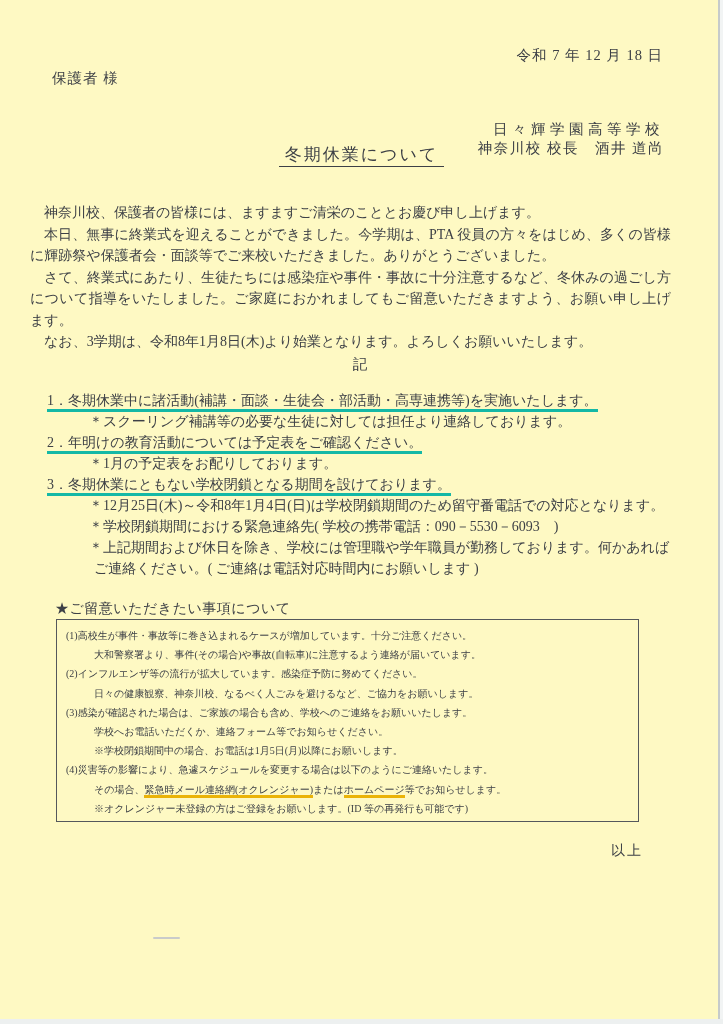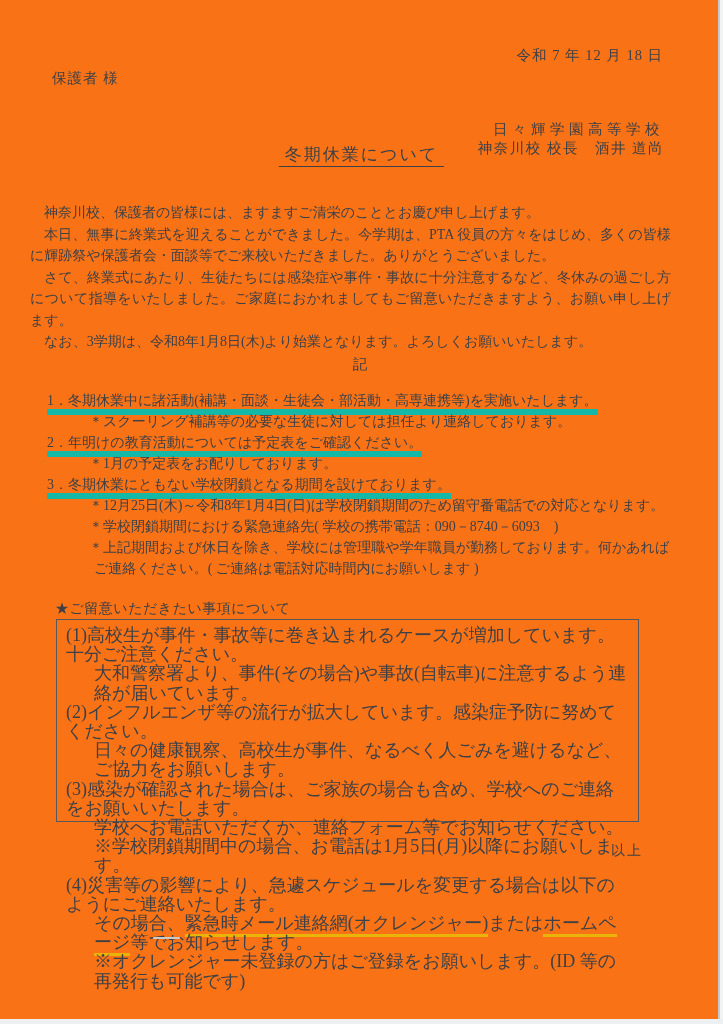--- a/index.html
+++ b/index.html
@@ -3,21 +3,21 @@
 <meta charset="utf-8">
 <style>
   html,body{margin:0;padding:0;}
   body{
     width:723px;height:1024px;
     font-family:"Liberation Serif","DejaVu Serif",serif;
     background:#e9ecec;
   }
   .page{
     position:relative;width:723px;height:1024px;overflow:hidden;
-    background:#f97316;color:#3d4046;
+    background:#fef9c3;color:#3d4046;
   }
   .date-line{
     position:absolute;top:46px;right:60px;
     font-size:14.5px;letter-spacing:1px;white-space:nowrap;
   }
   .recipient{
     position:absolute;top:69px;left:52px;
     font-size:14.5px;letter-spacing:1px;white-space:nowrap;text-align:center;
   }
   .sender{
@@ -38,31 +38,31 @@
   .intro p{margin:0;text-indent:1em;}
   .record-mark{
     position:absolute;top:355px;left:0;width:100%;text-align:center;
     font-size:14.5px;letter-spacing:3px;
   }
   .num-list{
     position:absolute;top:390px;left:47px;width:628px;
     font-size:14px;line-height:21px;
   }
   .num-list .heading{margin:0;}
-  .num-list .heading span{border-bottom:6px solid #14b8a6;padding-bottom:1px;}
+  .num-list .heading span{border-bottom:3px solid #14b8a6;padding-bottom:1px;}
   .num-list .note{margin:0 0 0 42px;padding-left:5px;text-indent:-5px;}
   .notice-heading{
     position:absolute;top:600px;left:55px;
     font-size:14px;letter-spacing:0.5px;
   }
   .notice-box{
     position:absolute;left:56px;top:619px;width:563px;height:195px;
     border:1.5px solid #55585c;
     padding:6px 9px 0 9px;
-    font-size:18px;line-height:19.2px;
+    font-size:10px;line-height:19.2px;
   }
   .notice-box p{margin:0;}
   .notice-box .sub{margin-left:28px;}
   .notice-box .u{border-bottom:3px solid #eab308;padding-bottom:0.5px;}
   .closing{
     position:absolute;top:842px;right:80px;
     font-size:14px;letter-spacing:2px;
   }
   
   .scan-edge-right{
@@ -109,31 +109,31 @@
 
   <div class="record-mark">記</div>
 
   <div class="num-list">
     <p class="heading"><span>1．冬期休業中に諸活動(補講・面談・生徒会・部活動・高専連携等)を実施いたします。</span></p>
     <p class="note">＊スクーリング補講等の必要な生徒に対しては担任より連絡しております。</p>
     <p class="heading"><span>2．年明けの教育活動については予定表をご確認ください。</span></p>
     <p class="note">＊1月の予定表をお配りしております。</p>
     <p class="heading"><span>3．冬期休業にともない学校閉鎖となる期間を設けております。</span></p>
     <p class="note">＊12月25日(木)～令和8年1月4日(日)は学校閉鎖期間のため留守番電話での対応となります。</p>
-    <p class="note">＊学校閉鎖期間における緊急連絡先( 学校の携帯電話：090－8740－6093　)</p>
+    <p class="note">＊学校閉鎖期間における緊急連絡先( 学校の携帯電話：090－5530－6093　)</p>
     <p class="note">＊上記期間および休日を除き、学校には管理職や学年職員が勤務しております。何かあればご連絡ください。( ご連絡は電話対応時間内にお願いします )</p>
   </div>
 
   <div class="notice-heading">★ご留意いただきたい事項について</div>
 
   <div class="notice-box">
     <p>(1)高校生が事件・事故等に巻き込まれるケースが増加しています。十分ご注意ください。</p>
     <p class="sub">大和警察署より、事件(その場合)や事故(自転車)に注意するよう連絡が届いています。</p>
     <p>(2)インフルエンザ等の流行が拡大しています。感染症予防に努めてください。</p>
-    <p class="sub">日々の健康観察、高校生が事件、なるべく人ごみを避けるなど、ご協力をお願いします。</p>
+    <p class="sub">日々の健康観察、神奈川校、なるべく人ごみを避けるなど、ご協力をお願いします。</p>
     <p>(3)感染が確認された場合は、ご家族の場合も含め、学校へのご連絡をお願いいたします。</p>
     <p class="sub">学校へお電話いただくか、連絡フォーム等でお知らせください。</p>
     <p class="sub">※学校閉鎖期間中の場合、お電話は1月5日(月)以降にお願いします。</p>
     <p>(4)災害等の影響により、急遽スケジュールを変更する場合は以下のようにご連絡いたします。</p>
     <p class="sub"><span>その場合、</span><span class="u">緊急時メール連絡網(オクレンジャー)</span><span>または</span><span class="u">ホームページ</span><span>等でお知らせします。</span></p>
     <p class="sub">※オクレンジャー未登録の方はご登録をお願いします。(ID 等の再発行も可能です)</p>
   </div>
 
   <div class="closing">以上</div>
 

